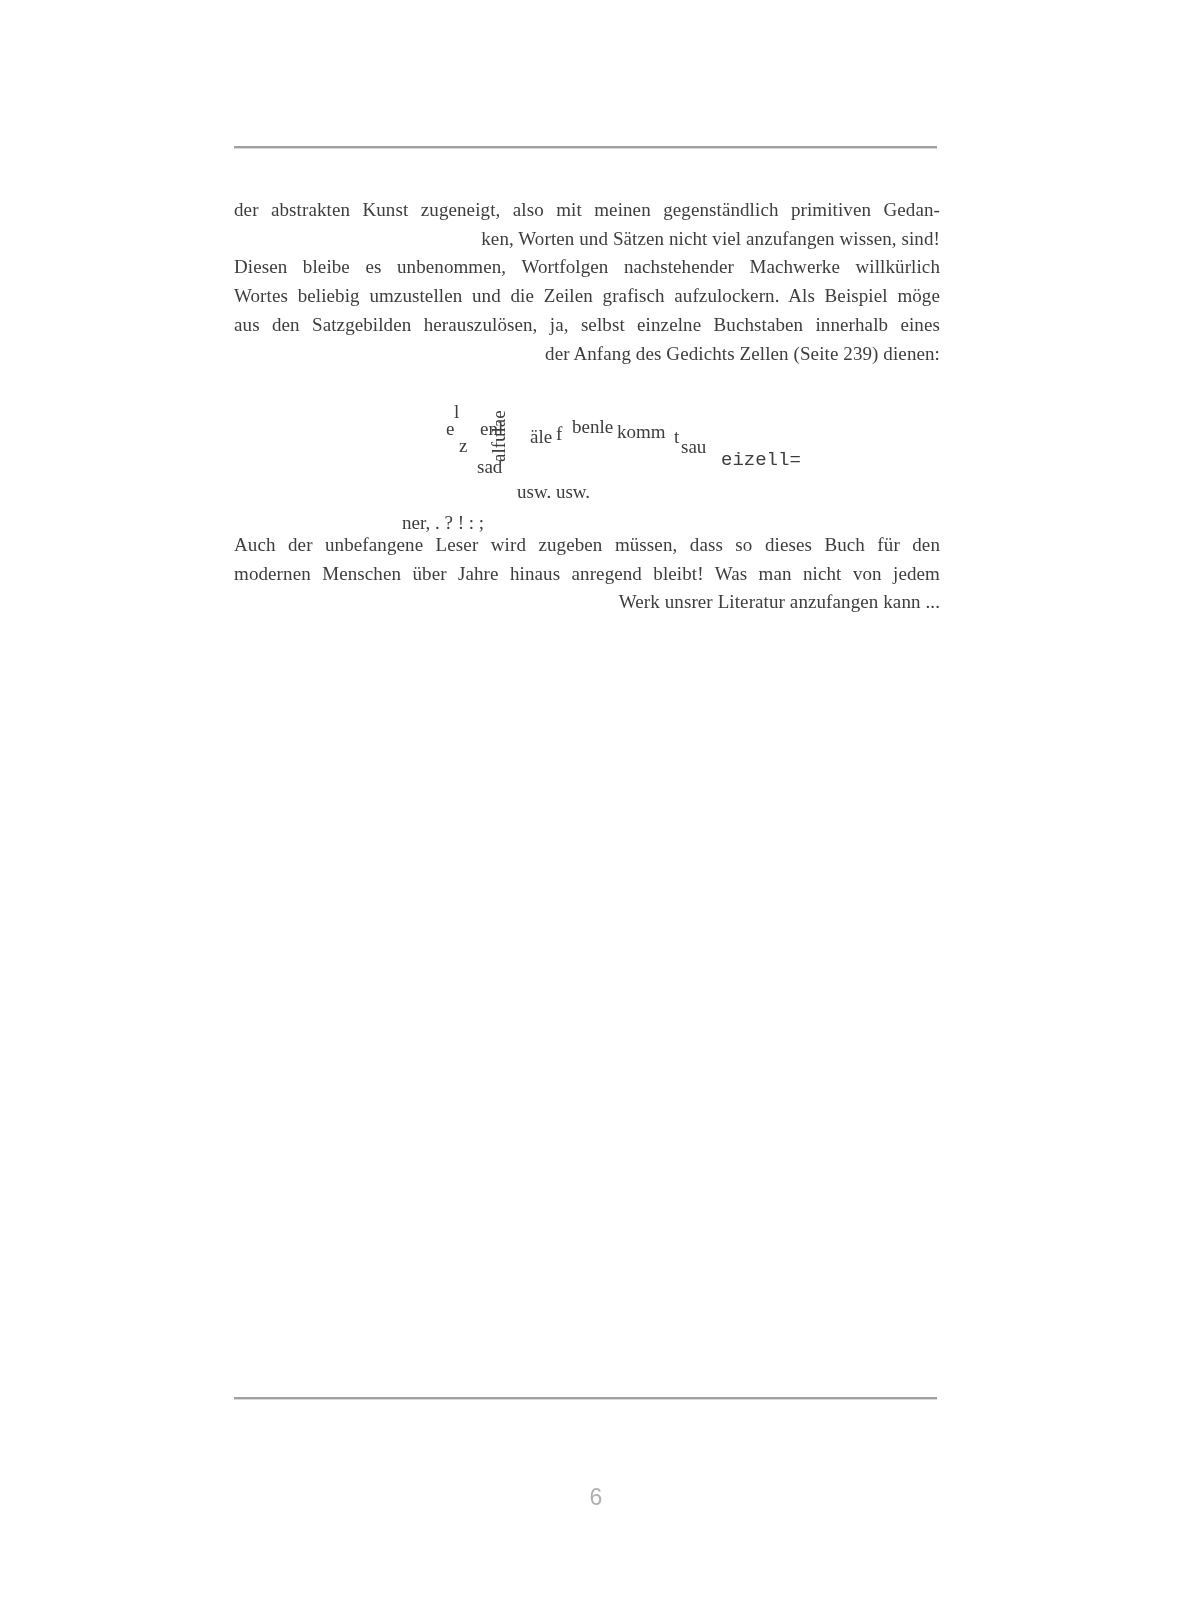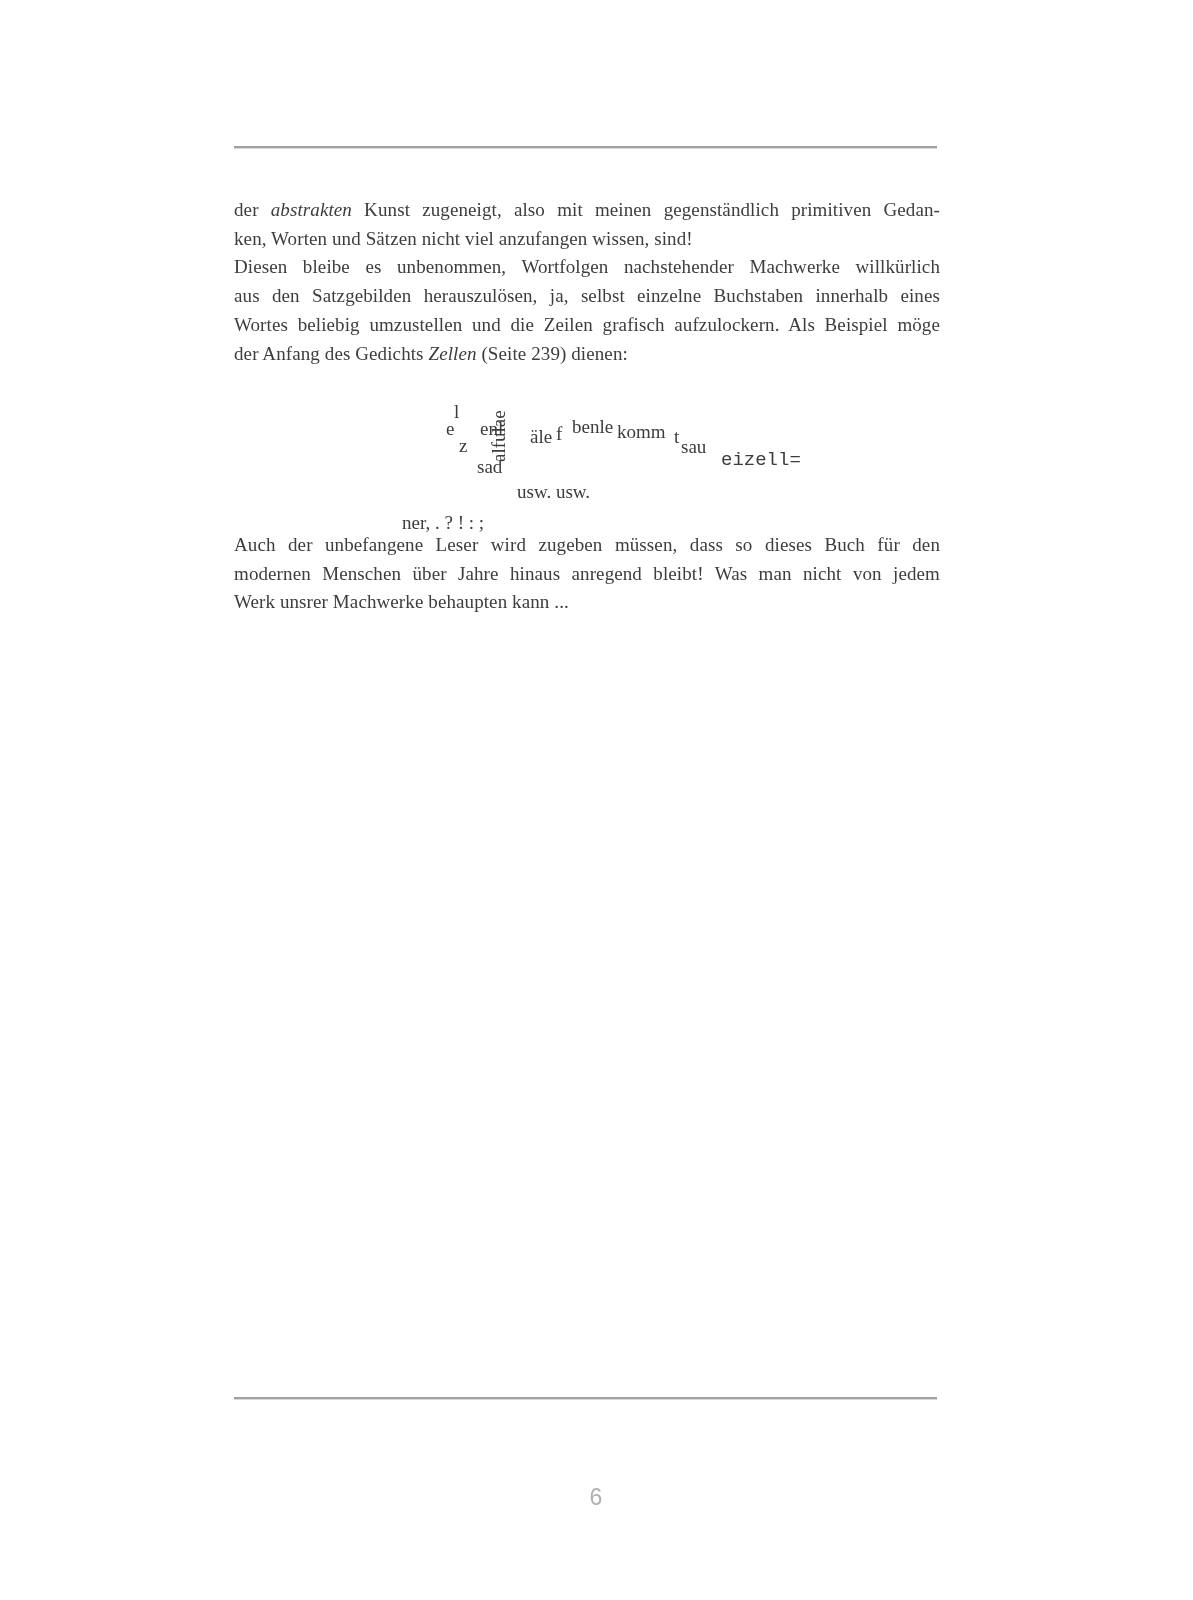--- a/index.html
+++ b/index.html
@@ -28,22 +28,22 @@
     left: 234px;
     width: 706px;
     font-size: 19px;
     line-height: 28.7px;
     letter-spacing: 0.1px;
   }
   .para1 { top: 196px; }
   .para2 { top: 531px; }
   .line { width: 100%; }
   .line.just { text-align: justify; text-align-last: justify; text-justify: inter-word; }
-  .line.left { text-align: left; }
-  .italic { font-style: italic; }
+  .line.left { text-align: right; }
+  .italic { }
 
   .poem {
     position: absolute;
     left: 234px;
     top: 390px;
     width: 706px;
     height: 115px;
     font-size: 19px;
   }
   .pf {
@@ -83,22 +83,22 @@
 <body>
 
 <div class="page">
 
   <div class="rule rule-top"></div>
 
   <div class="para para1">
     <div class="line just"><span>der </span><span class="italic">abstrakten</span><span> Kunst zugeneigt, also mit meinen gegenständlich primitiven Gedan-</span></div>
     <div class="line left"><span>ken, Worten und Sätzen nicht viel anzufangen wissen, sind!</span></div>
     <div class="line just"><span>Diesen bleibe es unbenommen, Wortfolgen nachstehender Machwerke willkürlich</span></div>
+    <div class="line just"><span>Wortes beliebig umzustellen und die Zeilen grafisch aufzulockern. Als Beispiel möge</span></div>
     <div class="line just"><span>aus den Satzgebilden herauszulösen, ja, selbst einzelne Buchstaben innerhalb eines</span></div>
-    <div class="line just"><span>Wortes beliebig umzustellen und die Zeilen grafisch aufzulockern. Als Beispiel möge</span></div>
     <div class="line left"><span>der Anfang des Gedichts </span><span class="italic">Zellen</span><span> (Seite 239) dienen:</span></div>
   </div>
 
   <div class="poem">
     <span class="pf pf-0">l</span>
     <span class="pf pf-1">e</span>
     <span class="pf pf-2">z</span>
     <span class="pf pf-3">enl</span>
     <span class="pf pf-4">sad</span>
     <span class="pf pf-5">alfulae</span>
@@ -109,20 +109,20 @@
     <span class="pf pf-10">t</span>
     <span class="pf pf-11">sau</span>
     <span class="pf pf-12">eizell=</span>
     <span class="pf pf-13">ner, . ? ! : ;</span>
     <span class="pf pf-14">usw. usw.</span>
   </div>
 
   <div class="para para2">
     <div class="line just"><span>Auch der unbefangene Leser wird zugeben müssen, dass so dieses Buch für den</span></div>
     <div class="line just"><span>modernen Menschen über Jahre hinaus anregend bleibt! Was man nicht von jedem</span></div>
-    <div class="line left"><span>Werk unsrer Machwerke behaupten kann ...</span></div>
+    <div class="line left"><span>Werk unsrer Literatur anzufangen kann ...</span></div>
   </div>
 
   <div class="rule rule-bottom"></div>
 
   <div class="folio">6</div>
 
 </div>
 
 </body></html>

